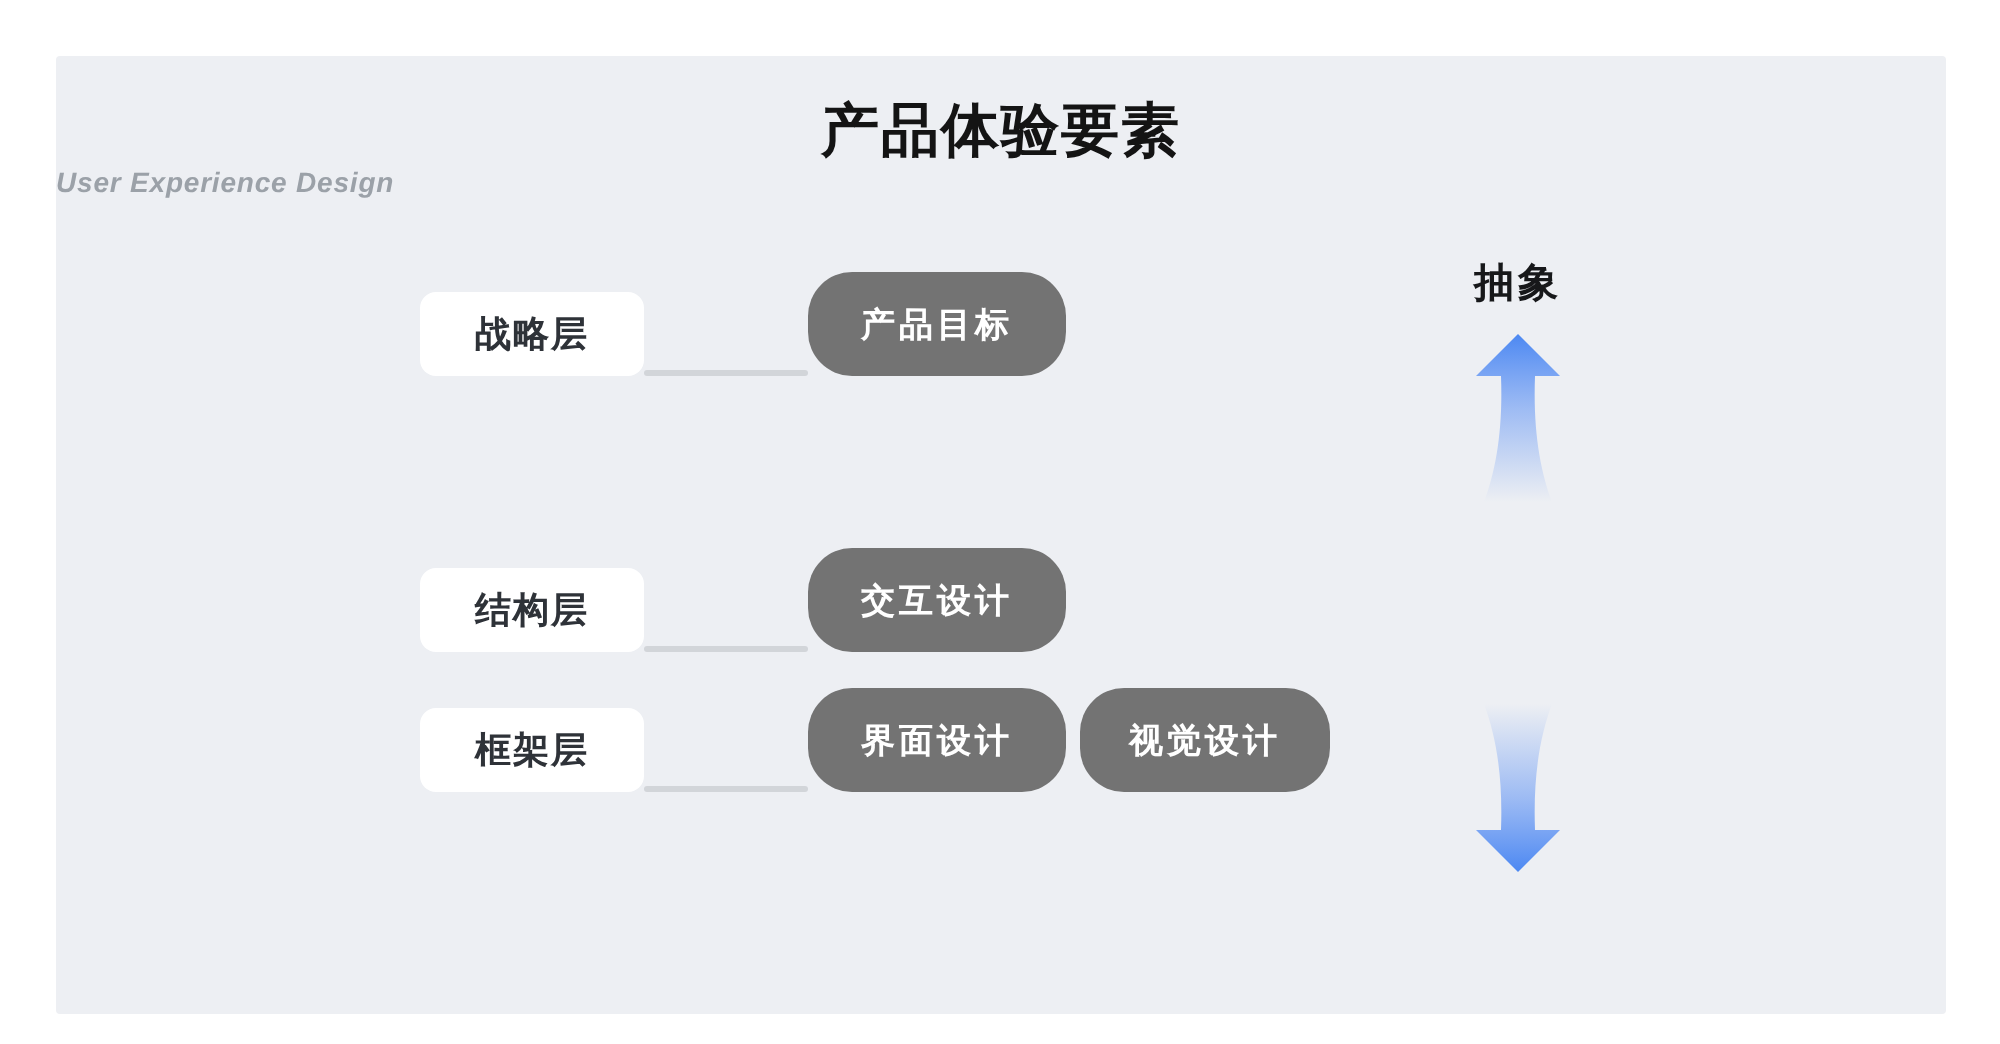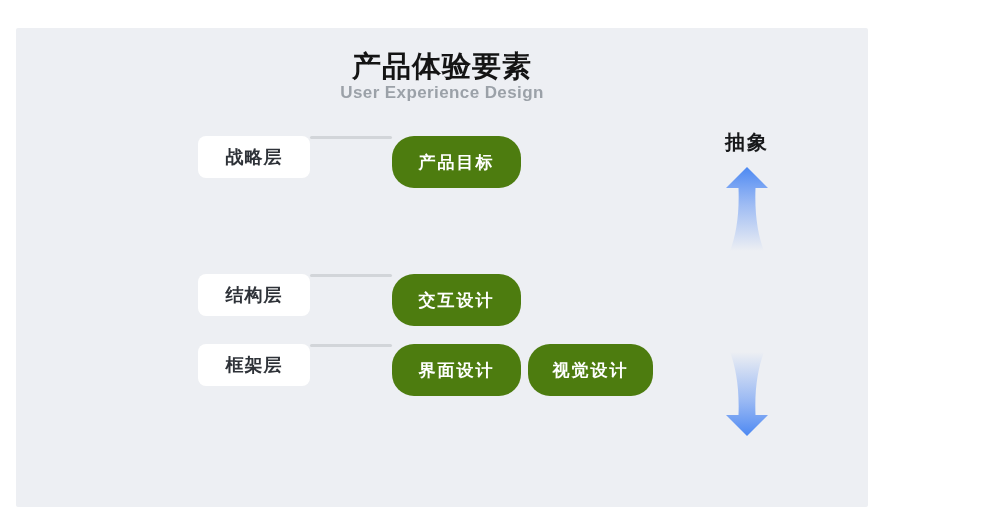--- a/index.html
+++ b/index.html
@@ -7,46 +7,46 @@
   body {
     font-family: "Liberation Sans", "DejaVu Sans", sans-serif;
     width: 1000px; height: 522px;
     position: relative;
     overflow: hidden;
   }
   .stage { position: absolute; left: 0; top: 0; width: 1000px; height: 522px; }
 
   .panel {
     position: absolute;
-    left: 16px; top: 28px;
-    width: 852px; height: 479px;
+    left: 28px; top: 28px;
+    width: 945px; height: 479px;
     background: #edeff3;
     border-radius: 2px;
   }
 
   .title {
     position: absolute; top: 24px; left: 0; width: 100%;
     text-align: center;
     font-size: 29px; font-weight: 700; color: #141414;
     letter-spacing: 1px;
     line-height: 1;
   }
   .subtitle {
     position: absolute; top: 56px; left: 0; width: 100%;
-    text-align: center;
-    font-size: 17px; font-weight: 700; color: #9ba1a8;
+    font-size: 14px; font-weight: 700; color: #9ba1a8;
     letter-spacing: 0.4px;
     line-height: 1;
+    font-style: italic;
   }
 
   .row {
     position: absolute;
     left: 182px;
     width: 455px; height: 52px;
-    display: flex; align-items: flex-start;
+    display: flex; align-items: flex-end;
   }
   .row-0 { top: 108px; }
   .row-1 { top: 177px; }
   .row-2 { top: 246px; }
   .row-3 { top: 316px; }
   .row-4 { top: 385px; }
 
   .layer-label {
     flex: none;
     width: 112px; height: 42px;
@@ -61,21 +61,21 @@
     height: 3px;
     background: #d2d5d9;
     border-radius: 2px;
   }
   .boxes {
     flex: none;
     width: 261px; height: 52px;
     display: flex; gap: 7px;
   }
   .bluebox {
-    background: #4d7c0f;
+    background: #737373;
     border-radius: 22px;
     height: 52px;
     display: flex; align-items: center; justify-content: center;
     color: #ffffff;
     font-size: 17px; font-weight: 700;
     letter-spacing: 2px;
   }
   .b1 { width: 129px; }
   .b2 { width: 125px; }
   .bwide { width: 261px; }

